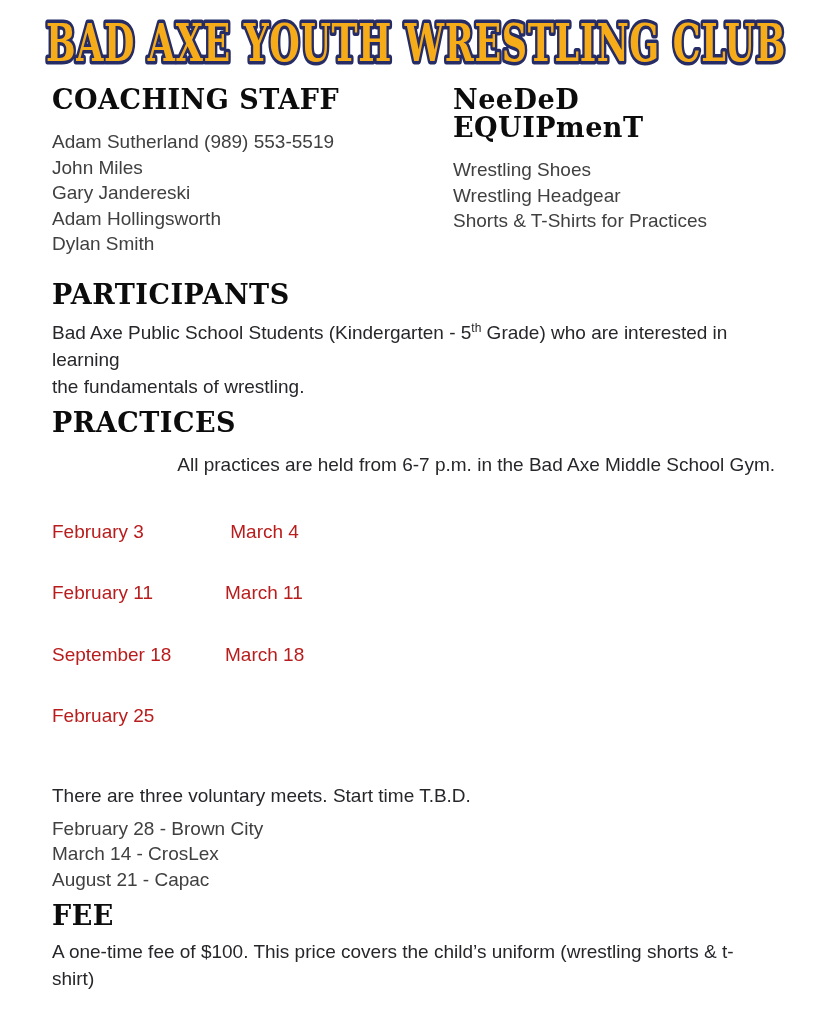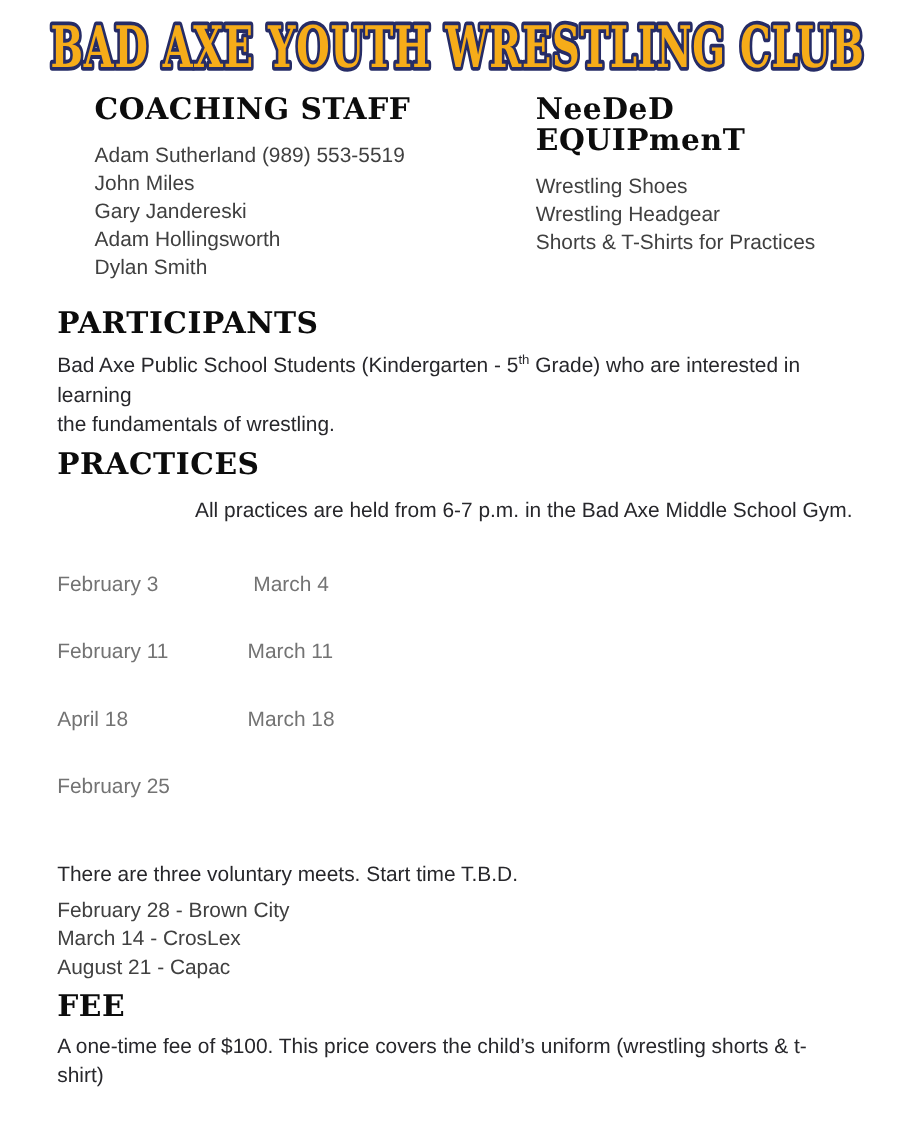--- a/index.html
+++ b/index.html
@@ -57,39 +57,39 @@
     font-size: 12px;
     line-height: 0;
     vertical-align: 7px;
   }
 
   
   .two-col {
     display: flex;
     margin-top: 17px;
   }
-  .col-left  { width: 401px; flex: 0 0 401px; margin-left: 34px; }
+  .col-left  { width: 401px; flex: 0 0 401px; }
   .col-right { flex: 1; }
 
   .sec-participants { margin-top: 24px; }
   .sec-participants .para { margin-top: 10px; }
 
   .sec-practices { margin-top: 9px; }
   .sec-practices .intro { margin-top: 14px; text-align: right; }
   .dates-grid {
     margin-top: 5px;
     display: grid;
     grid-template-columns: 173px auto;
     column-gap: 0;
   }
   .dates-col { white-space: pre-wrap; }
   .dates-col div {
     font-size: 19px;
     line-height: 25.5px;
-    color: #737373;
+    color: #b91c1c;
   }
 
   .sec-meets { margin-top: 17px; }
   .sec-meets .intro { margin-top: 14px; }
   .sec-meets .body-list { margin-top: 7px; }
   .sec-meets .body-list li { line-height: 25.5px; }
 
   .sec-fee { margin-top: 10px; }
   .sec-fee .para { margin-top: 8px; }
 </style>
@@ -134,21 +134,21 @@
     </p>
   </section>
 
   <section class="sec-practices">
     <h2 class="sec-heading">PRACTICES</h2>
     <p class="para intro">All practices are held from 6-7 p.m. in the Bad Axe Middle School Gym.</p>
     <div class="dates-grid">
       <div class="dates-col">
         <div>February 3</div>
         <div>February 11</div>
-        <div>April 18</div>
+        <div>September 18</div>
         <div>February 25</div>
       </div>
       <div class="dates-col">
         <div> March 4</div>
         <div>March 11</div>
         <div>March 18</div>
       </div>
     </div>
   </section>
 

